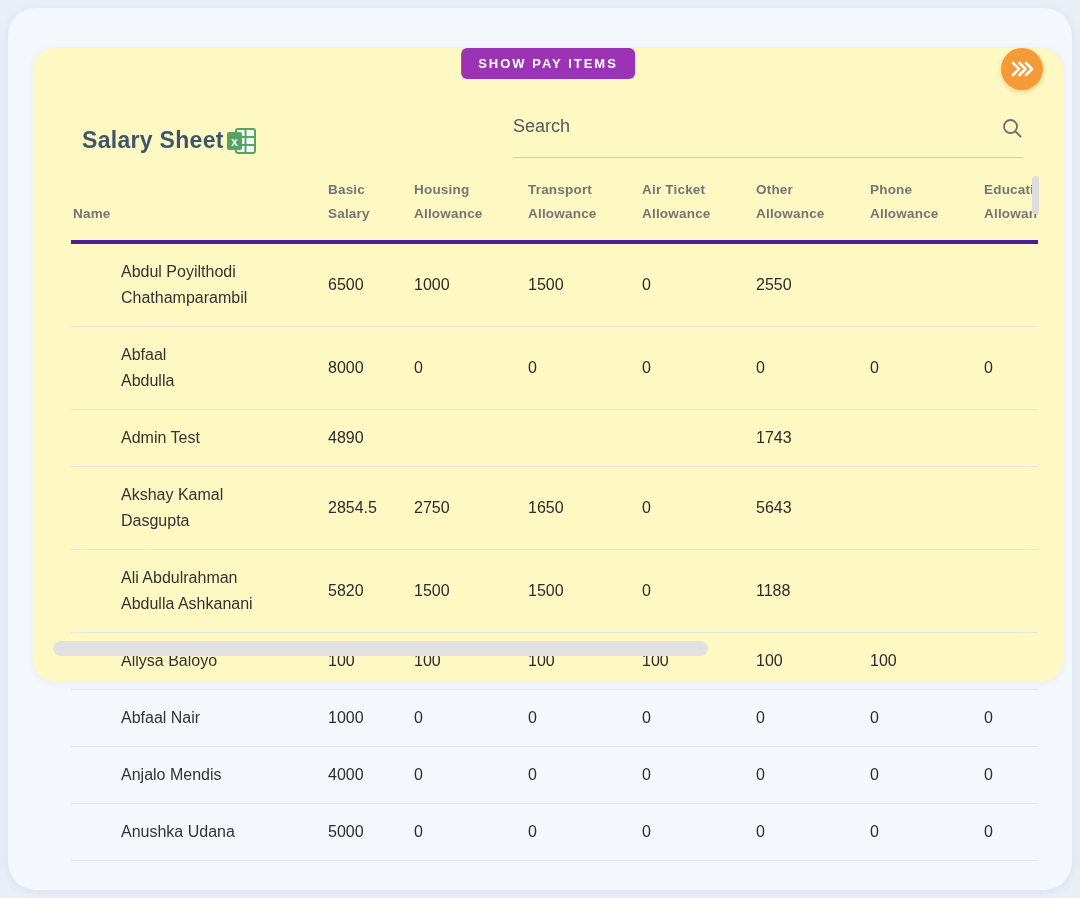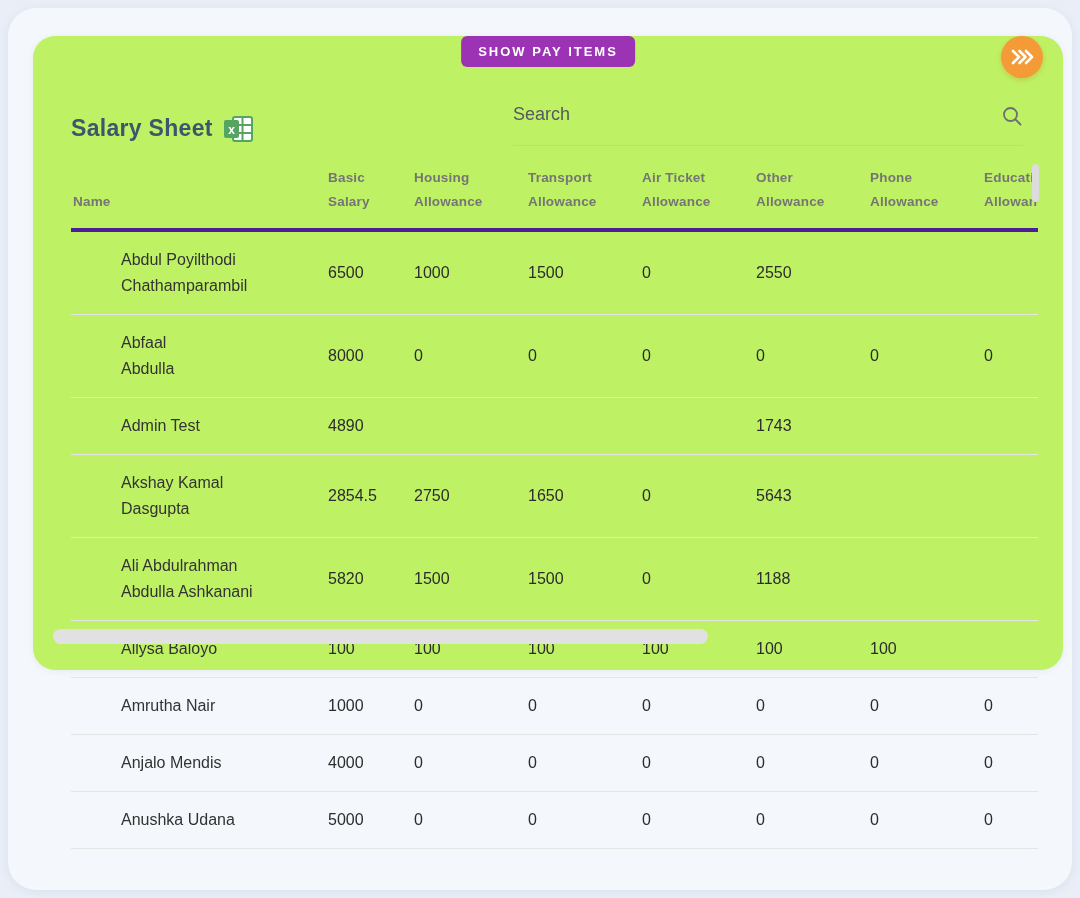--- a/index.html
+++ b/index.html
@@ -12,23 +12,23 @@
   .outer-card {
     position: absolute;
     left: 8px; top: 8px;
     width: 1064px; height: 882px;
     background: #f4f7fc;
     border-radius: 28px;
     box-shadow: 0 2px 10px rgba(120,140,180,0.12);
   }
   .inner-card {
     position: absolute;
-    left: 25px; top: 28px;
+    left: 25px; top: 40px;
     width: 1030px; height: 634px;
-    background: #bef264;
+    background: #fef9c3;
     border-radius: 22px;
     box-shadow: 0 1px 6px rgba(120,140,180,0.10);
   }
   .top-bar {
     position: relative;
     height: 44px;
   }
   .show-pay-btn {
     position: absolute;
     left: 50%; top: 0;
@@ -58,22 +58,23 @@
     box-shadow: 0 2px 5px rgba(200,130,40,0.35);
   }
   .title-row {
     display: flex;
     align-items: flex-end;
     padding: 22px 40px 0 38px;
   }
   .title-group {
     display: flex;
     align-items: center;
-    gap: 10px;
+    gap: 2px;
     padding-bottom: 4px;
+    margin-left: 11px;
   }
   .page-title {
     font-size: 23px;
     font-weight: 700;
     color: #3e566c;
     letter-spacing: 0.3px;
   }
   .search-box {
     margin-left: auto;
     width: 510px;
@@ -282,21 +283,21 @@
               <td>100</td>
               <td>100</td>
               <td>100</td>
               <td>100</td>
               <td>100</td>
               <td>100</td>
               <td></td>
             </tr>
             <tr>
               <td class="name-cell">
-                <div>Amrutha Nair</div>
+                <div>Abfaal Nair</div>
               </td>
               <td>1000</td>
               <td>0</td>
               <td>0</td>
               <td>0</td>
               <td>0</td>
               <td>0</td>
               <td>0</td>
             </tr>
             <tr>

